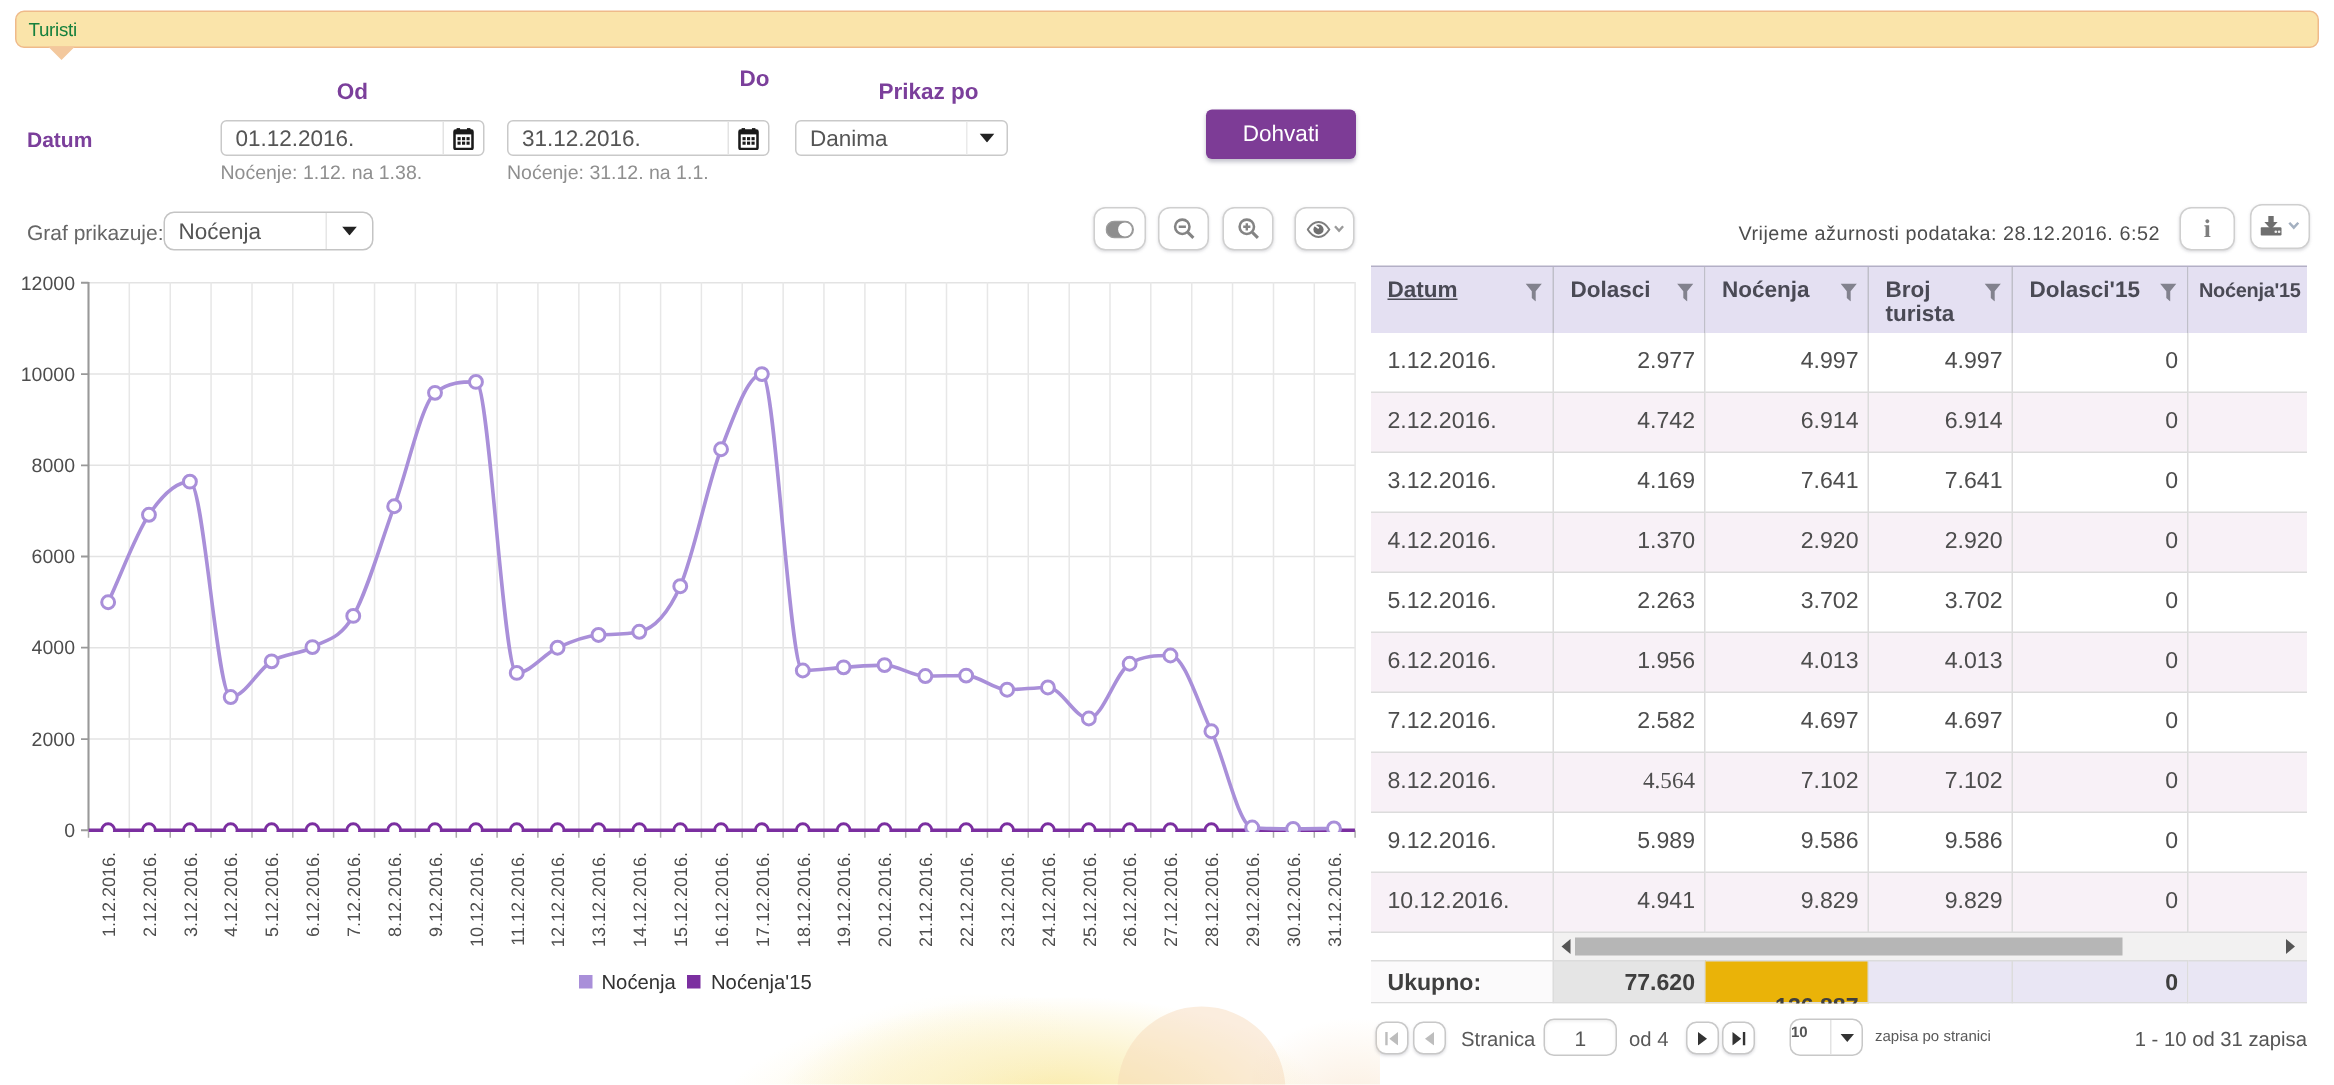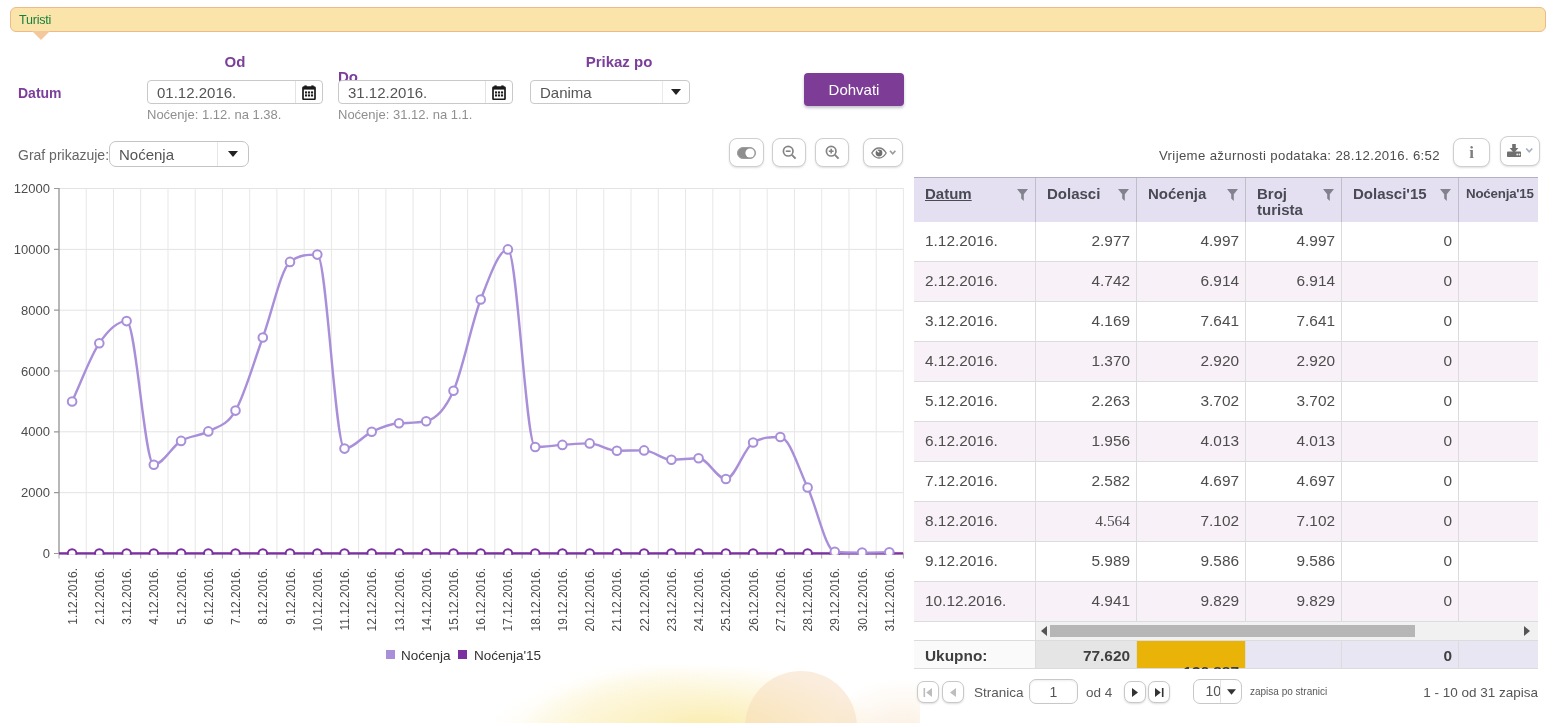--- a/index.html
+++ b/index.html
@@ -44,21 +44,21 @@
 .ptext { position:absolute; font-size:14px; color:#595959; white-space:nowrap; }
 </style>
 </head>
 <body>
 <div class="abs" id="topbar">
     <span>Turisti</span>
   </div>
 <div class="abs" id="tab-arrow"></div>
 
 <div class="abs plabel" style="left:147px;top:53px;width:176px;text-align:center;">Od</div>
-<div class="abs plabel" style="left:338px;top:68px;width:175px;text-align:left;">Do</div>
+<div class="abs plabel" style="left:338px;top:44px;width:175px;text-align:right;">Do</div>
 <div class="abs plabel" style="left:530px;top:53px;width:178px;text-align:center;">Prikaz po</div>
 <div class="abs plabel" style="left:18px;top:85px;font-size:14px;">Datum</div>
 
 <div class="abs inputbox" style="left:147px;top:80px;width:176px;">
     <span class="txt">01.12.2016.</span>
   <span class="icbtn">
       <svg width="14" height="15" viewBox="0 0 14 15">
         <g fill="#1a1a1a">
           <rect x="1" y="2" width="12" height="12.3" rx="0.8" fill="none" stroke="#1a1a1a" stroke-width="1.7"></rect>
           <rect x="1.2" y="2" width="11.6" height="2.6"></rect>
@@ -88,21 +88,21 @@
           <rect x="6" y="6.4" width="2.1" height="2.1"></rect>
           <rect x="9" y="6.4" width="2.1" height="2.1"></rect>
           <rect x="3" y="9.4" width="2.1" height="2.1"></rect>
           <rect x="6" y="9.4" width="2.1" height="2.1"></rect>
           <rect x="9" y="9.4" width="2.1" height="2.1"></rect>
         </g>
       </svg>
     </span>
 </div>
 <div class="abs helper" style="left:338px;top:107px;">Noćenje: 31.12. na 1.1.</div>
-<div class="abs inputbox" style="left:530px;top:80px;width:160px;">
+<div class="abs inputbox" style="left:530px;top:80px;width:142px;">
     <span class="txt">Danima</span>
   <span class="icbtn" style="border-left:1px solid #EAEAEA;">
       <svg width="10" height="6" viewBox="0 0 10 6">
         <path d="M0,0 L10,0 L5,6 Z" fill="#222"></path>
       </svg>
     </span>
 </div>
 <div class="abs" id="btn-dohvati">Dohvati</div>
 
 <div class="abs" style="left:18px;top:147px;font-size:14px;color:#666;">Graf prikazuje:</div>
@@ -444,21 +444,21 @@
   </div>
 <div class="pgbtn" style="left:1148px;">
     <svg width="10" height="9" viewBox="0 0 10 9">
       <g fill="#333">
         <path d="M1,0 L6.8,4.5 L1,9 Z"></path>
         <rect x="7.9" y="0" width="1.6" height="9"></rect>
       </g>
     </svg>
   </div>
 <div class="abs" style="left:1193px;top:679px;width:49px;height:25px;border:1px solid #C8C8C8;border-radius:7px;background:#fff;">
-<span style="position:absolute;left:0;width:27px;text-align:right;top:3px;font-size:14px;color:#555;">10</span>
+<span style="position:absolute;left:0;width:27px;text-align:left;top:3px;font-size:10px;color:#555;font-weight:bold;">10</span>
 <span style="position:absolute;right:0;top:0;bottom:0;width:21px;border-left:1px solid #E3E3E3;display:flex;align-items:center;justify-content:center;">
       <svg width="9" height="6" viewBox="0 0 10 6">
         <path d="M0,0 L10,0 L5,6 Z" fill="#333"></path>
       </svg>
     </span>
 </div>
 <div class="ptext" style="left:1250px;top:686px;font-size:10px;">zapisa po stranici</div>
 <div class="ptext" style="right:18px;top:685px;color:#555;font-size:13.5px;">1 - 10 od 31 zapisa</div>
 
 <div class="abs" style="left:490px;top:663px;width:430px;height:60px;overflow:hidden;pointer-events:none;">

